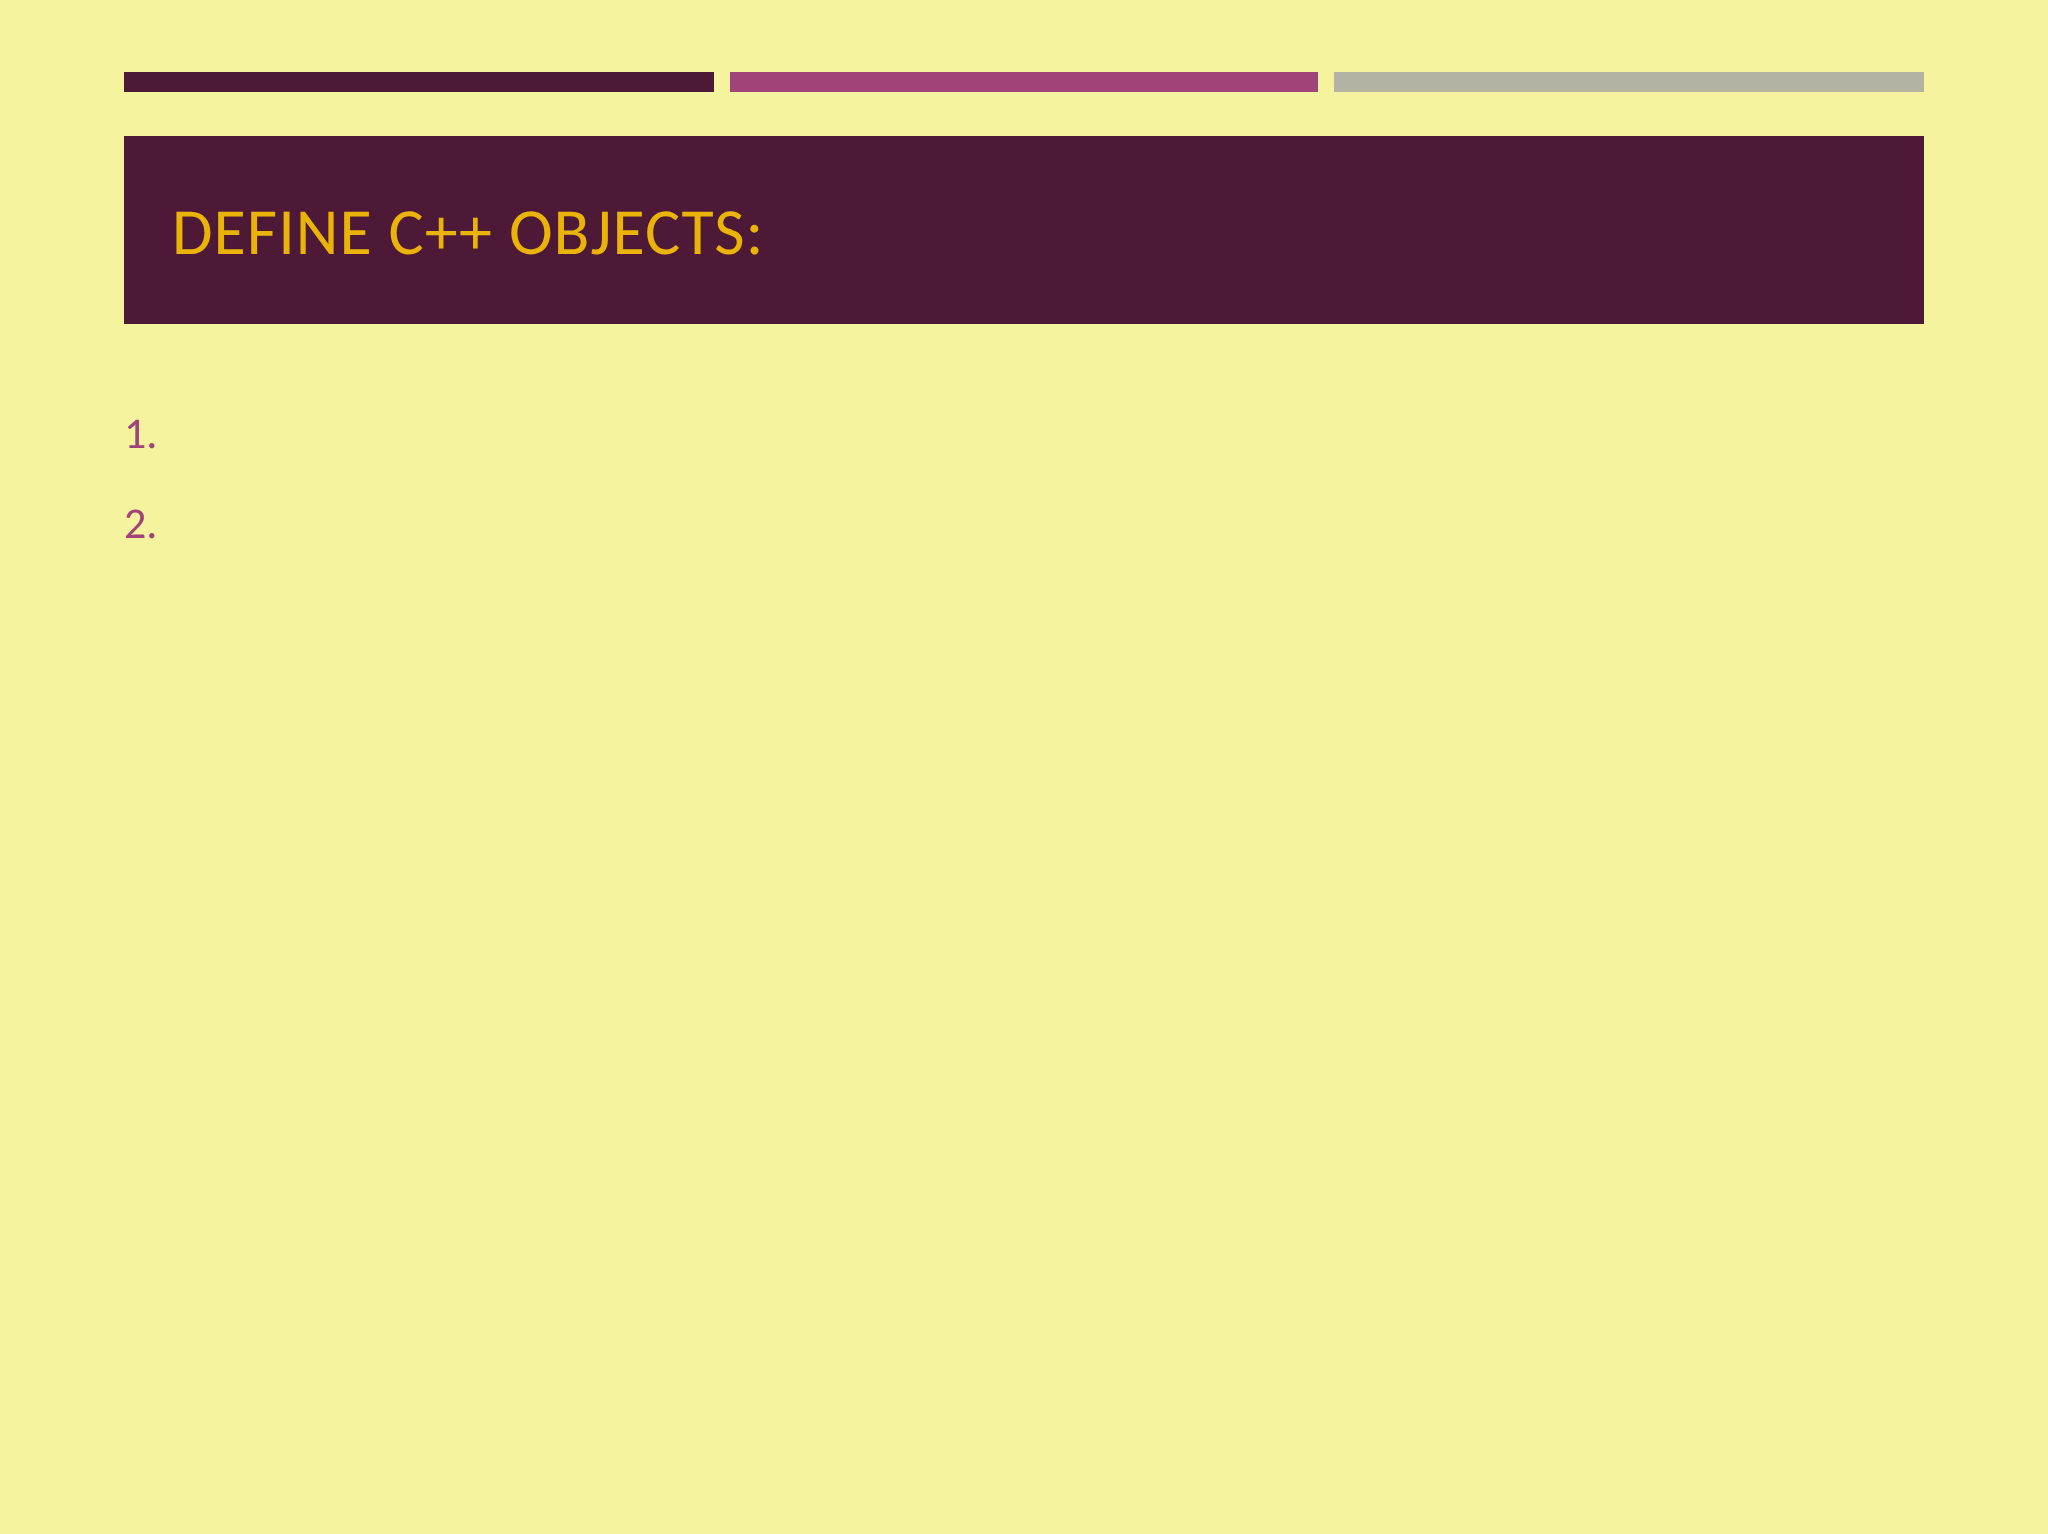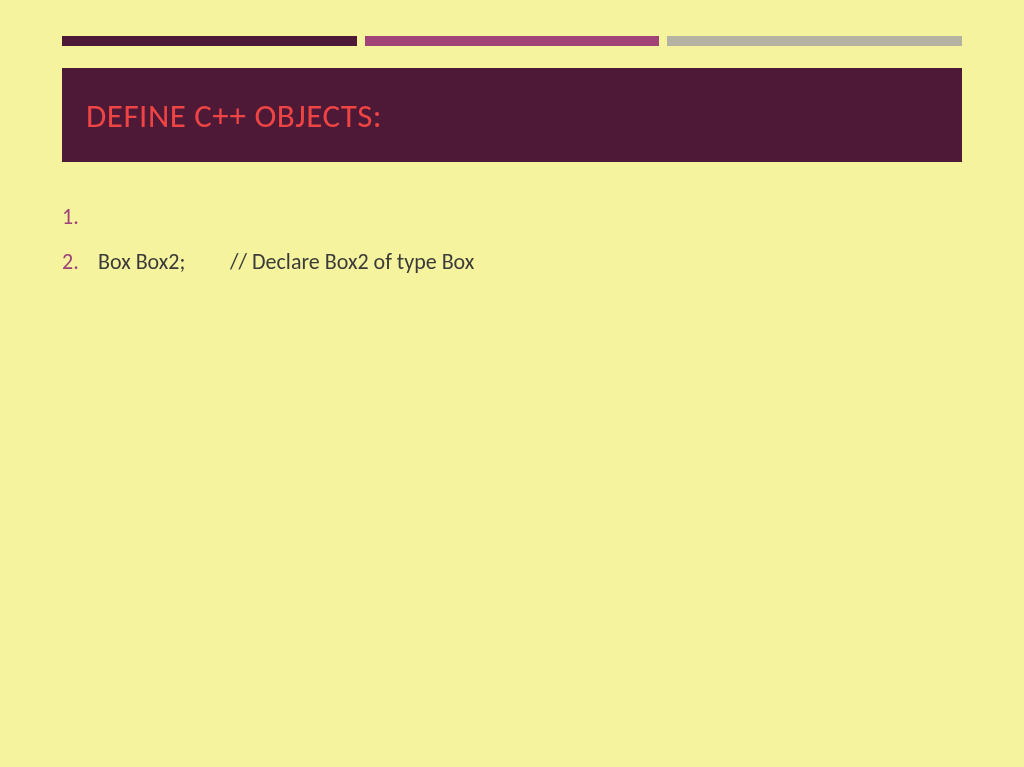--- a/index.html
+++ b/index.html
@@ -39,21 +39,21 @@
       background: #b4b2a2;
     }
     
     .title-container {
       margin: 22px 62px 0 62px;
       background: #4e1936;
       padding: 28px 24px 26px 24px;
     }
     
     .title {
-      color: #ef4444;
+      color: #eab308;
       font-size: 33px;
       font-weight: 400;
       letter-spacing: 0.5px;
       text-transform: uppercase;
     }
     
     .content {
       padding: 38px 62px 0 62px;
     }
     
@@ -89,15 +89,14 @@
 <div class="title-container">
   <h1 class="title">DEFINE C++ OBJECTS:</h1>
 </div>
 
 <div class="content">
   <div class="list-item">
     <span class="list-number">1.</span>
   </div>
   <div class="list-item">
     <span class="list-number">2.</span>
-    <span class="list-text">Box Box2;         // Declare Box2 of type Box</span>
   </div>
 </div>
 
 </body></html>

